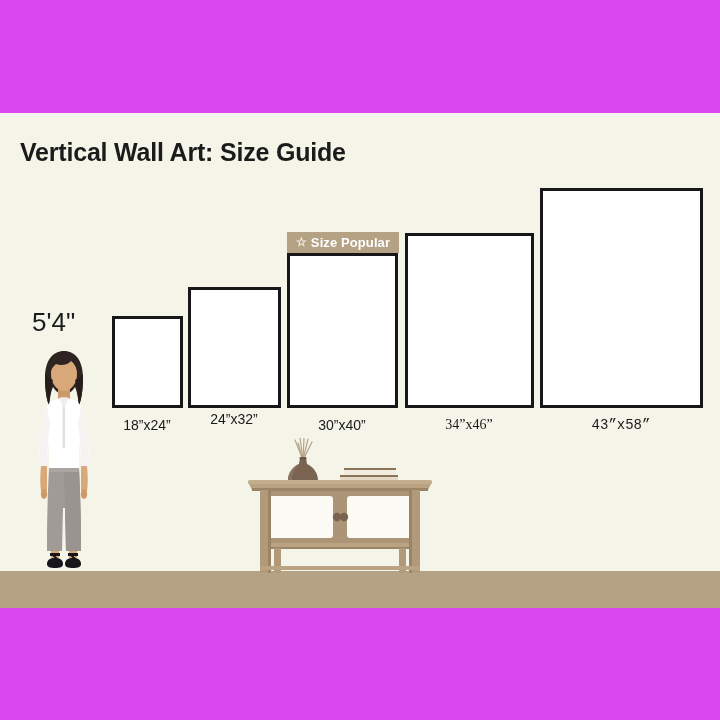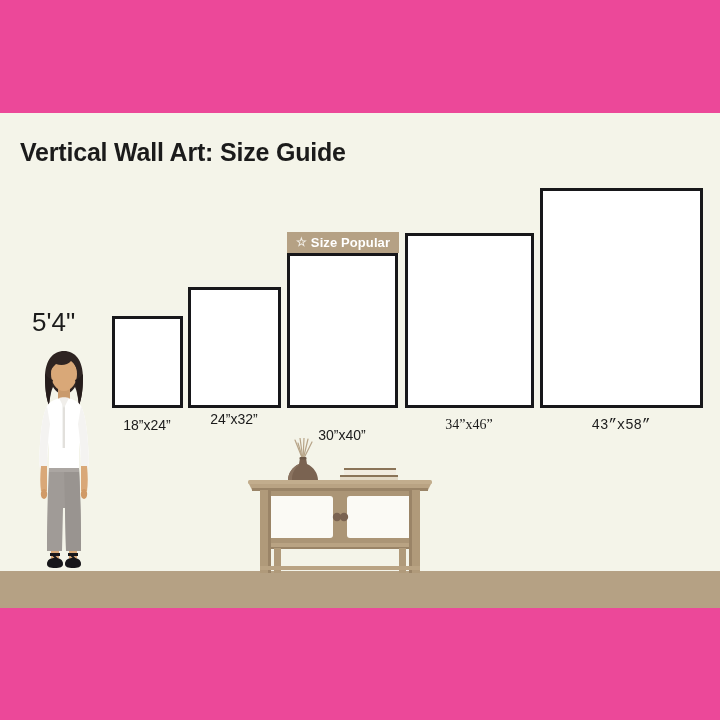--- a/index.html
+++ b/index.html
@@ -10,21 +10,21 @@
   }
   body {
     font-family: "Liberation Sans", sans-serif;
     -webkit-font-smoothing: antialiased;
   }
 
   #canvas {
     position: relative;
     width: 720px;
     height: 720px;
-    background: #ec4899;
+    background: #d946ef;
     overflow: hidden;
   }
 
   
   #scene {
     position: absolute;
     left: 0;
     top: 113px;
     width: 720px;
     height: 495px;
@@ -322,20 +322,20 @@
         <div class="frame" style="left: 112px; top: 203px; width: 71px; height: 92px;"></div>
         <div class="frame" style="left: 188px; top: 174px; width: 93px; height: 121px;"></div>
         <div class="frame" style="left: 287px; top: 140px; width: 111px; height: 155px;"></div>
         <div class="frame" style="left: 405px; top: 120px; width: 129px; height: 175px;"></div>
         <div class="frame" style="left: 540px; top: 75px; width: 163px; height: 220px;"></div>
       </div>
 
     <div id="labels-layer">
         <div class="size-label" style="left: 147px; top: 304px;">18”x24”</div>
         <div class="size-label" style="left: 234px; top: 298px;">24”x32”</div>
-        <div class="size-label" style="left: 342px; top: 304px; margin-top: 10px;">30”x40”</div>
+        <div class="size-label" style="left: 342px; top: 304px;">30”x40”</div>
         <div class="size-label" style="left: 469px; top: 304px; font-family: Liberation Serif, serif;">34”x46”</div>
         <div class="size-label" style="left: 621px; top: 304px; font-family: Liberation Mono, monospace;">43”x58”</div>
       </div>
 
   </div>
 
 </div>
 
 </body></html>

